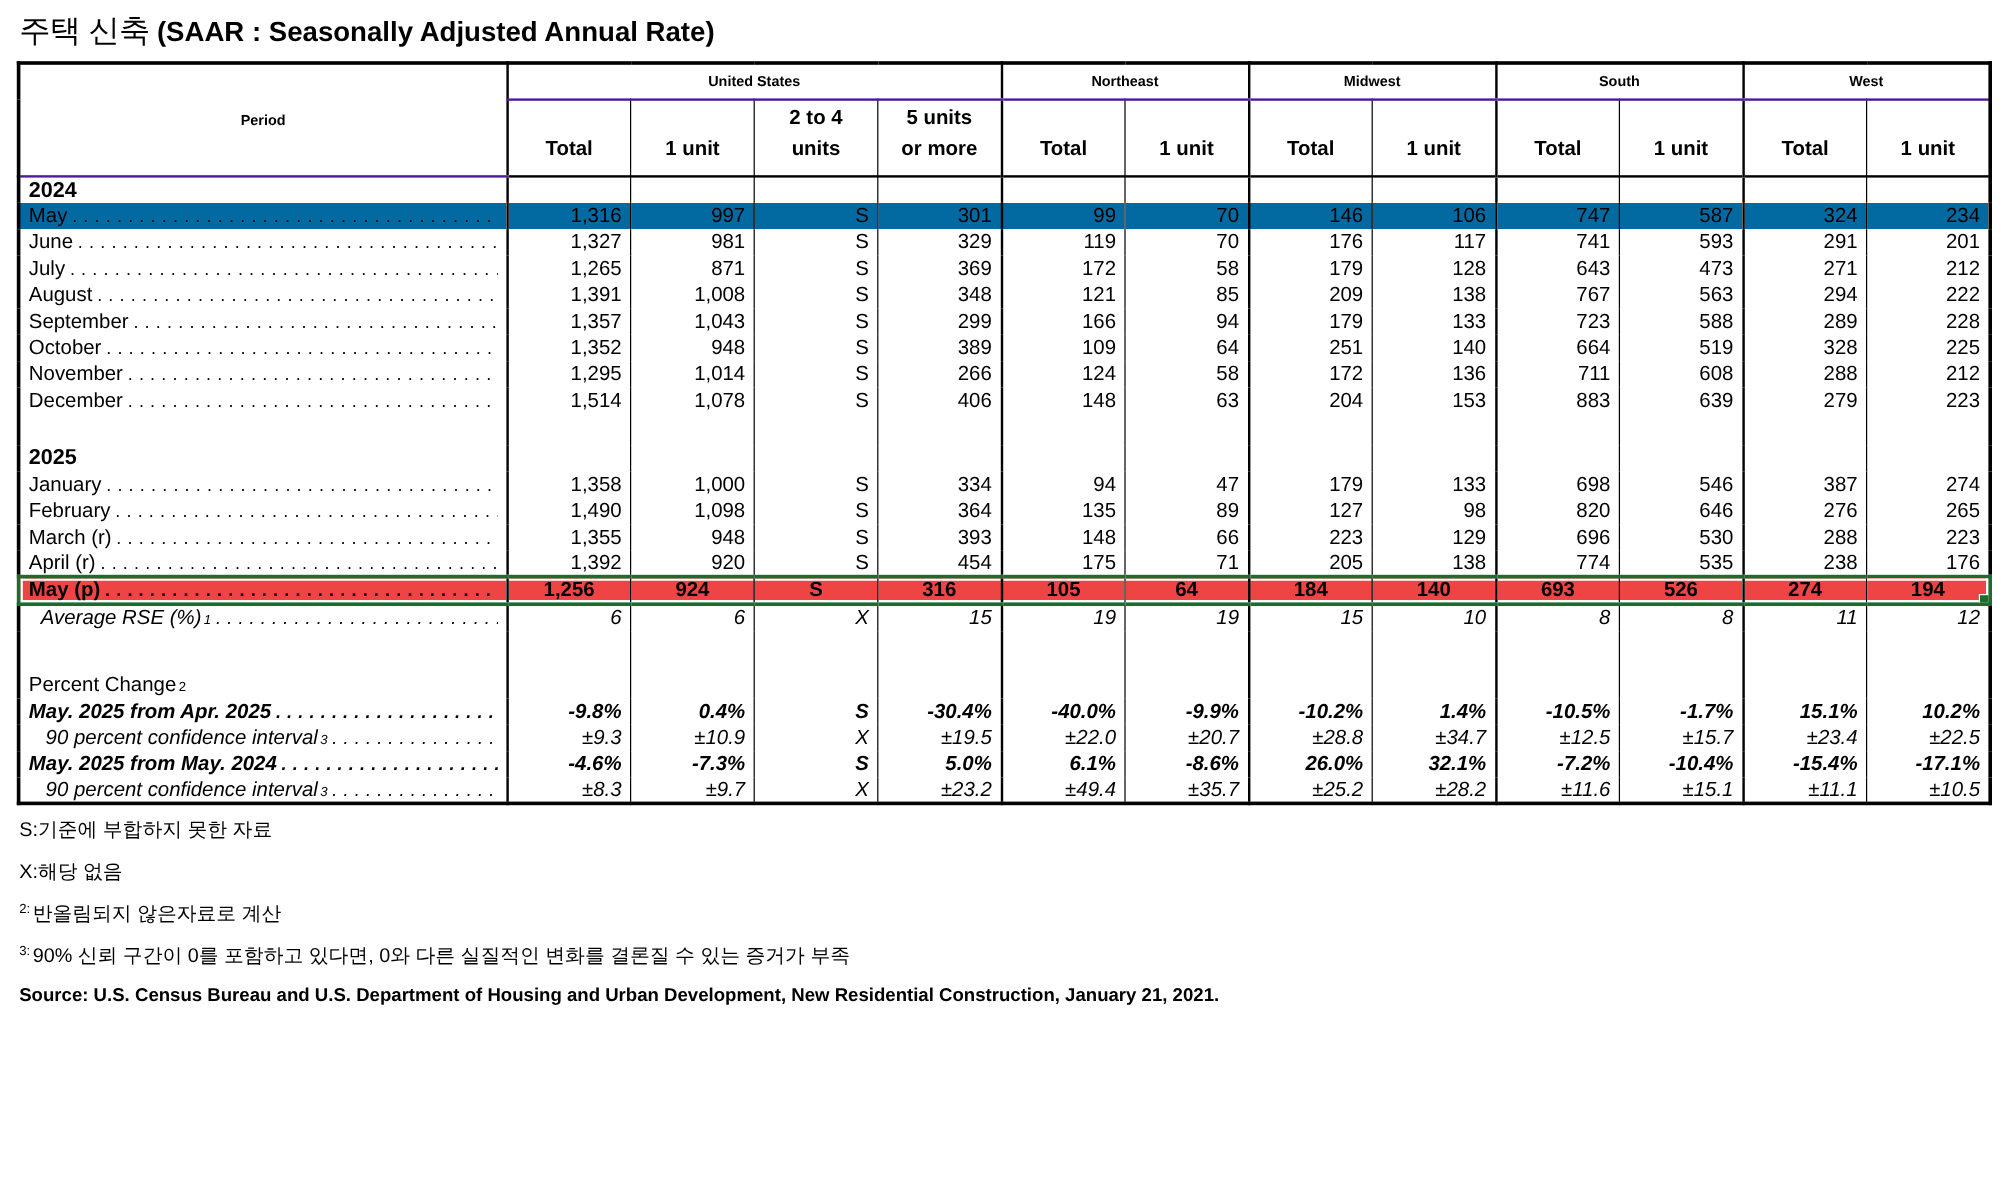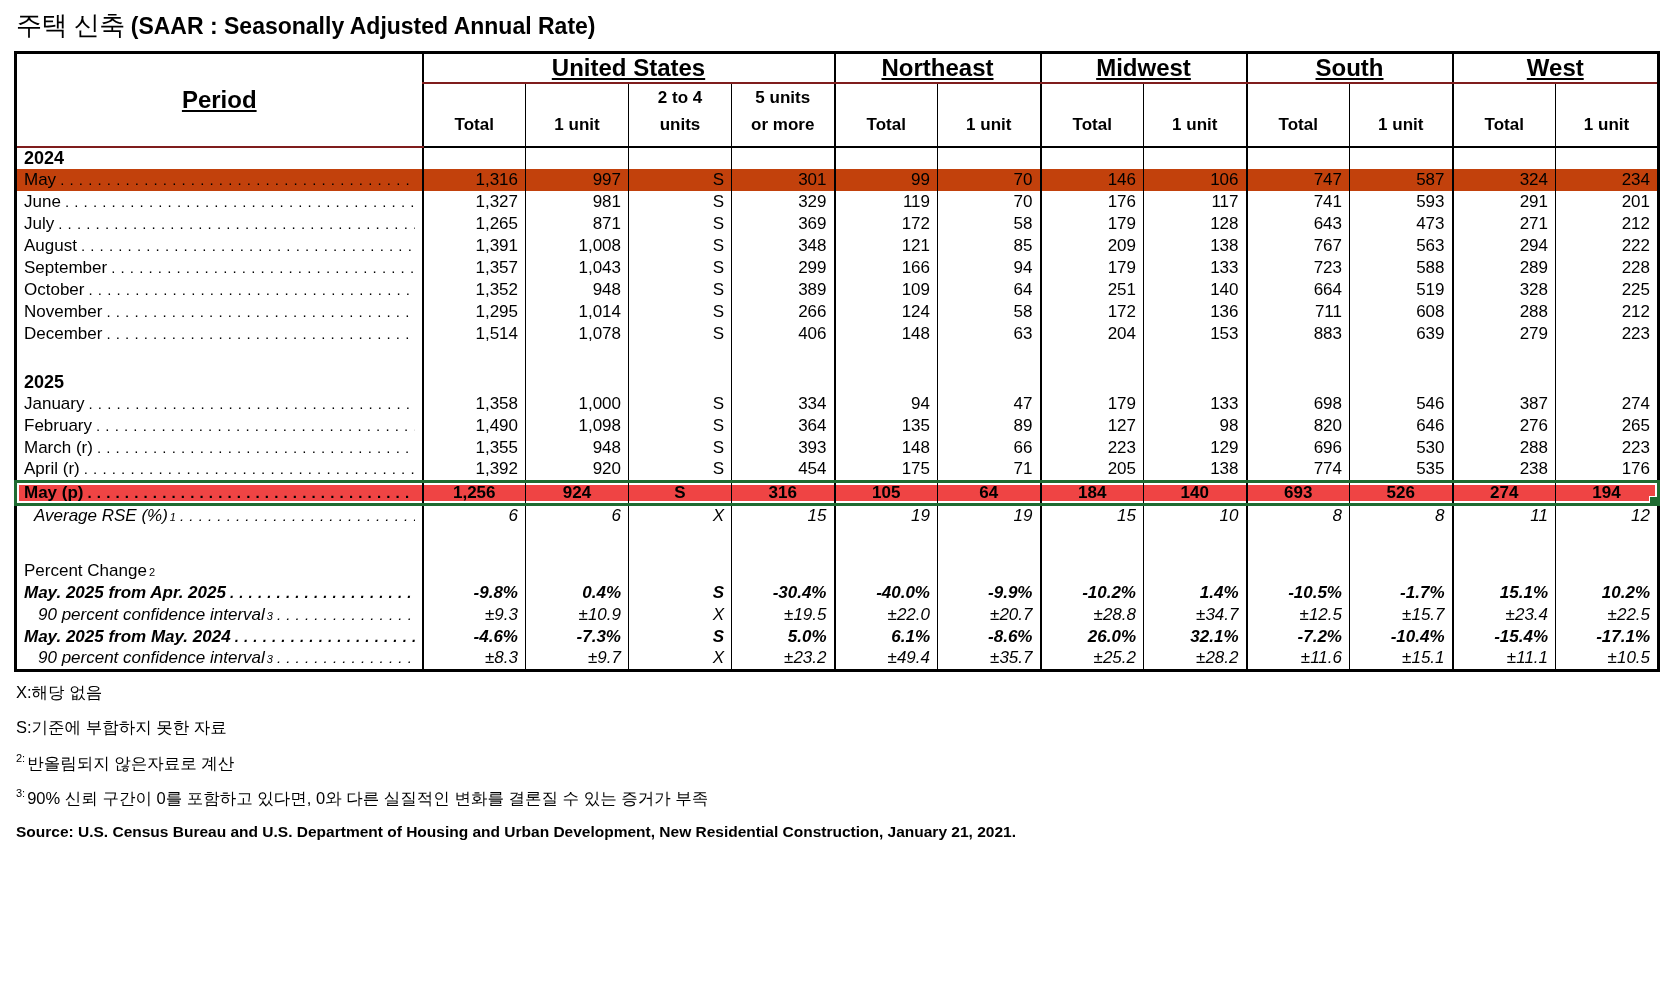--- a/index.html
+++ b/index.html
@@ -24,23 +24,22 @@
     border:3px solid #000;
   }
   col.c-period { width:407px; }
   col.c-data { width:103px; }
 
   th, td { padding:0 7px; overflow:hidden; vertical-align:middle; }
 
   
   tr.region-row { height:30px; }
   tr.region-row th {
-    font-weight:bold; font-size:24px; text-align:center;
-    border-bottom:2px solid #7f1d1d;
-    text-decoration:underline;
+    font-weight:bold; font-size:12px; text-align:center;
+    border-bottom:2px solid #4c1d95;
   }
   tr.colhead-row { height:64px; }
   tr.colhead-row th {
     font-weight:bold; font-size:17px; text-align:center;
     vertical-align:bottom; padding-bottom:8px;
     white-space:pre-line; line-height:1.55;
   }
   th.period-cell {
     font-weight:bold; font-size:18px; text-align:center; vertical-align:middle;
   }
@@ -67,21 +66,21 @@
     font-size:15px; letter-spacing:0.5px; color:#000;
   }
   tr.year td.rowhead { font-weight:bold; font-size:18px; }
   tr.rse td, tr.ci td { font-style:italic; }
   tr.pct td { font-style:italic; font-weight:bold; }
   tr.section td.rowhead { font-weight:normal; }
   .indent1 .lbl { padding-left:10px; }
   .indent2 .lbl { padding-left:14px; }
 
   
-  tr.hl-yellow td { background:#c2410c; }
+  tr.hl-yellow td { background:#0369a1; }
 
   
   tr.sel td {
     background:#ef4444;
     font-weight:bold;
     border-top:3.5px solid #1e6b31;
     border-bottom:3.5px solid #1e6b31;
     box-shadow: inset 0 2px 0 #fff, inset 0 -2px 0 #fff;
     text-align: center;
   }
@@ -614,20 +613,20 @@
           <td class="val bl-thin">±28.2</td>
           <td class="val bl-thick">±11.6</td>
           <td class="val bl-thin">±15.1</td>
           <td class="val bl-thick">±11.1</td>
           <td class="val bl-thin">±10.5</td>
         </tr>
       </tbody>
   </table>
 
   <div class="footnotes">
+    <div class="fn-line"><span>S:기준에 부합하지 못한 자료</span></div>
     <div class="fn-line"><span>X:해당 없음</span></div>
-    <div class="fn-line"><span>S:기준에 부합하지 못한 자료</span></div>
     <div class="fn-line"><sup>2:</sup><span>반올림되지 않은자료로 계산</span></div>
     <div class="fn-line"><sup>3:</sup><span>90% 신뢰 구간이 0를 포함하고 있다면, 0와 다른 실질적인 변화를 결론질 수 있는 증거가 부족</span></div>
     <div class="src-line">Source: U.S. Census Bureau and U.S. Department of Housing and Urban Development, New Residential Construction, January 21, 2021.</div>
   </div>
 
 </div>
 
 </body></html>

